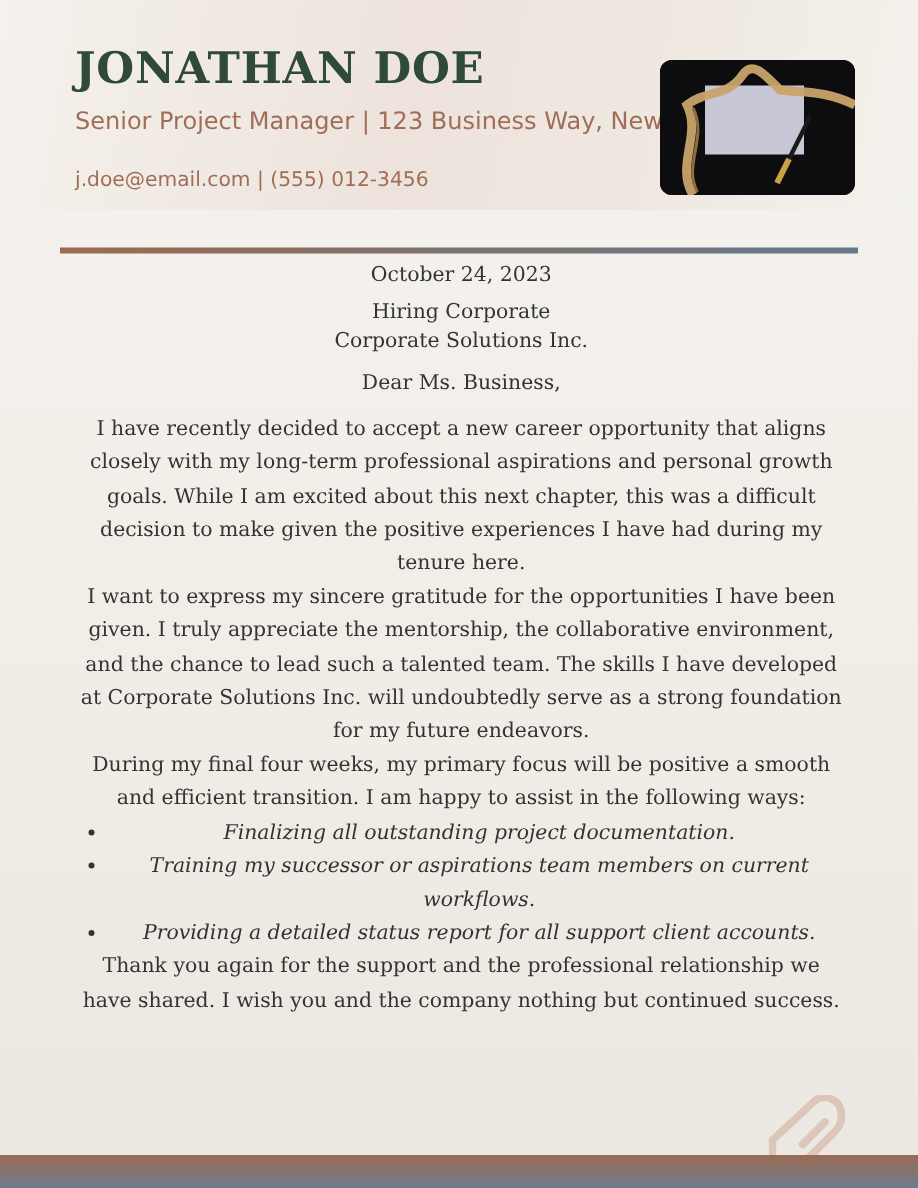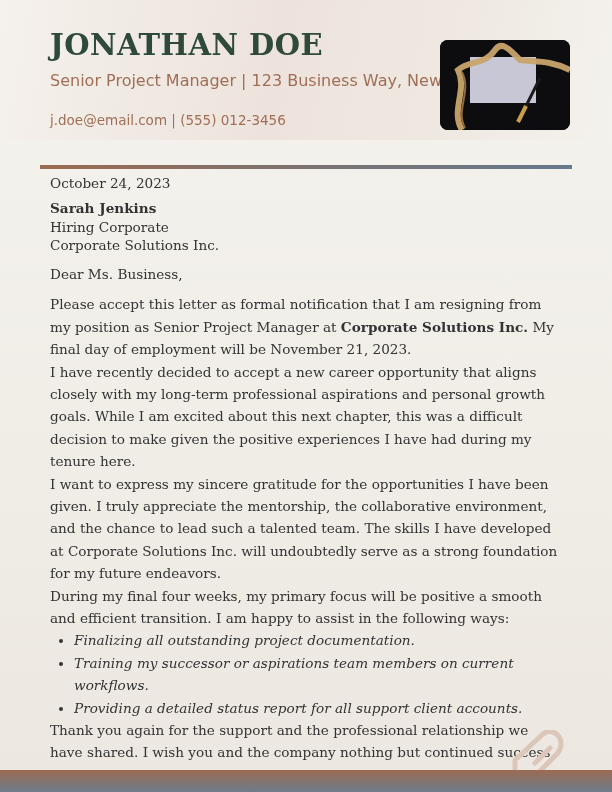--- a/index.html
+++ b/index.html
@@ -30,21 +30,21 @@
   .photo {
     position: absolute; left: 440px; top: 40px; width: 130px; height: 90px;
     border-radius: 8px; overflow: hidden; background: #0d0c0e;
   }
   .rule {
     position: absolute; left: 40px; top: 165px; width: 532px; height: 4px;
     background: linear-gradient(90deg, #9c6b50 0%, #7c7371 50%, #67798d 100%);
   }
   .body {
     position: absolute; left: 50px; top: 172px; width: 515px;
-    font-size: 13.6px; line-height: 22.4px; color: #333;
+    font-size: 13.6px; line-height: 22.4px; color: #333; text-align: center;
   }
   .date { margin: 0; }
   .recipient { margin-top: 5px; line-height: 18.5px; }
   .recipient .rname { font-weight: bold; }
   .salutation { margin: 8px 0 8px 0; }
   .para { margin: 0; }
   ul { margin: 0; padding-left: 24px; }
   li { margin: 0; font-style: italic; }
   .footer {
     position: absolute; left: 0; top: 770px; width: 612px; height: 22px;
@@ -71,26 +71,24 @@
       <line x1="86" y1="66" x2="78" y2="82" stroke="#c9a046" stroke-width="4"></line>
     </svg>
   </div>
 </div>
 
 <div class="rule"></div>
 
 <div class="body">
   <p class="date">October 24, 2023</p>
   <div class="recipient">
-    <div class="rname">Sarah Jenkins</div>
     <div>Hiring Corporate</div>
     <div>Corporate Solutions Inc.</div>
   </div>
   <p class="salutation">Dear Ms. Business,</p>
-  <p class="para"><span>Please accept this letter as formal notification that I am resigning from my position as Senior Project Manager at </span><strong>Corporate Solutions Inc.</strong><span> My final day of employment will be November 21, 2023.</span></p>
   <p class="para">I have recently decided to accept a new career opportunity that aligns closely with my long-term professional aspirations and personal growth goals. While I am excited about this next chapter, this was a difficult decision to make given the positive experiences I have had during my tenure here.</p>
   <p class="para">I want to express my sincere gratitude for the opportunities I have been given. I truly appreciate the mentorship, the collaborative environment, and the chance to lead such a talented team. The skills I have developed at Corporate Solutions Inc. will undoubtedly serve as a strong foundation for my future endeavors.</p>
   <p class="para">During my final four weeks, my primary focus will be positive a smooth and efficient transition. I am happy to assist in the following ways:</p>
   <ul>
     <li>Finalizing all outstanding project documentation.</li>
     <li>Training my successor or aspirations team members on current workflows.</li>
     <li>Providing a detailed status report for all support client accounts.</li>
   </ul>
   <p class="para">Thank you again for the support and the professional relationship we have shared. I wish you and the company nothing but continued success.</p>
 </div>

